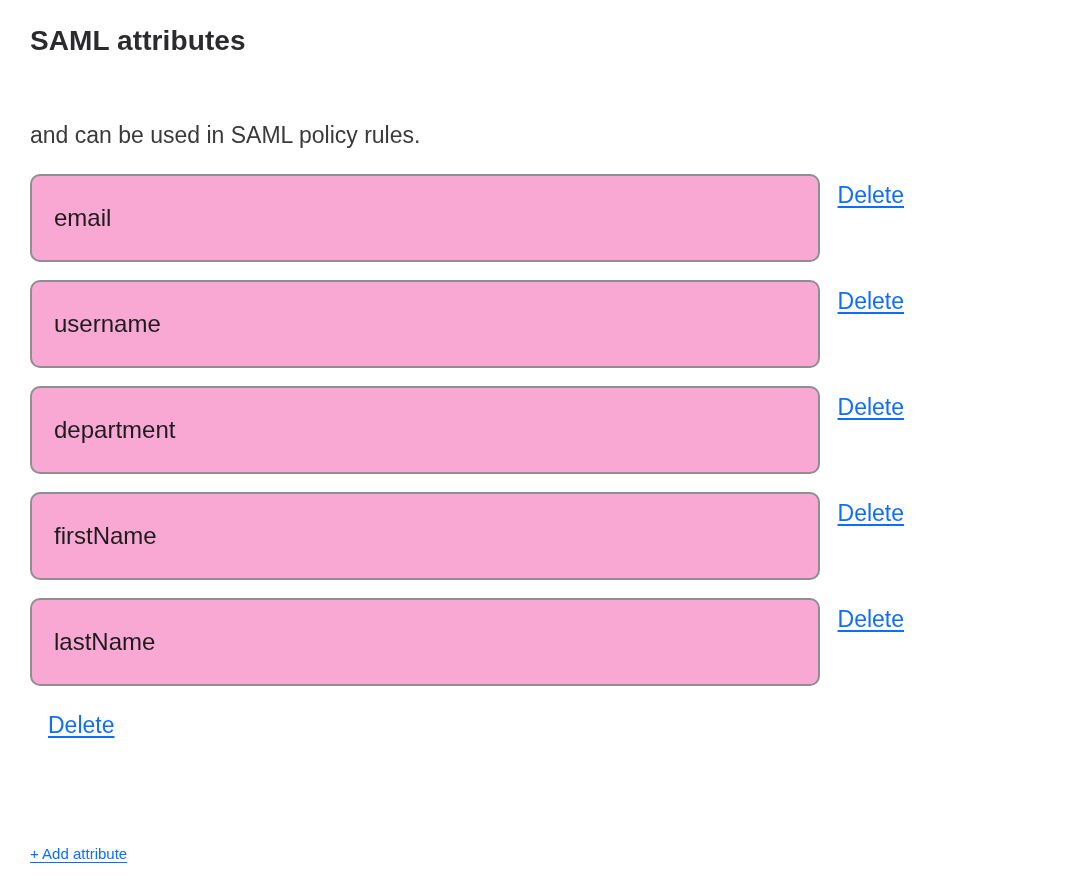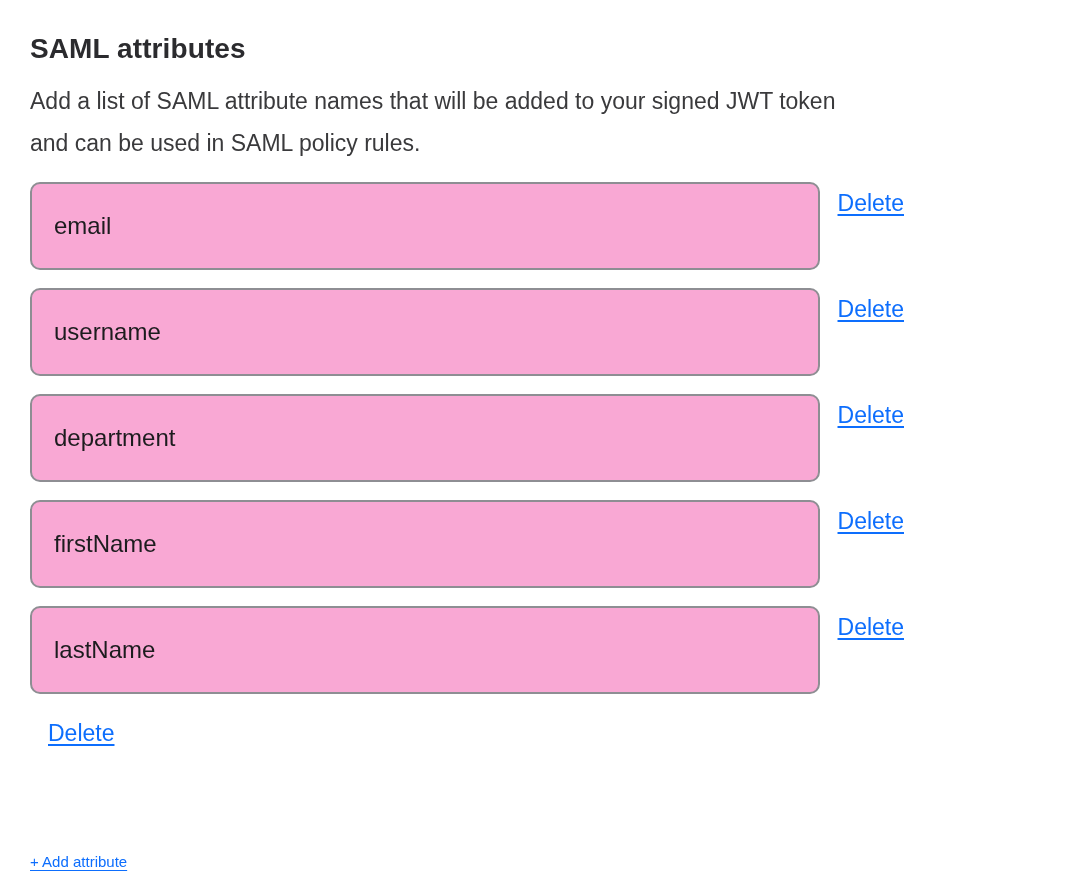--- a/index.html
+++ b/index.html
@@ -6,21 +6,21 @@
   html, body {
     margin: 0;
     padding: 0;
     background: #ffffff;
     width: 1066px;
     height: 886px;
     font-family: "Liberation Sans", sans-serif;
     overflow: hidden;
   }
   main.section {
-    padding: 32px 30px 0 30px;
+    padding: 24px 30px 0 30px;
     width: 934px;
   }
   h2.section-title {
     margin: 0;
     font-size: 28px;
     line-height: 34px;
     font-weight: 700;
     color: #2b2b2e;
     letter-spacing: 0.1px;
   }
@@ -71,21 +71,21 @@
     line-height: 28px;
   }
 </style>
 </head>
 <body>
 
 <main class="section">
 
   <h2 class="section-title">SAML attributes</h2>
 
-  <p class="section-desc"><span>Add a list of SAML attribute names that will be added to your signed JWT token</span><br><span>and can be used in SAML policy rules.</span></p>
+  <p class="section-desc"><br><span>and can be used in SAML policy rules.</span></p>
 
   <div class="rows">
 
     <div class="attr-row">
       <input type="text" class="attr-input" value="email" style="">
       <a class="link delete-link" href="#">Delete</a>
     </div>
 
     <div class="attr-row">
       <input type="text" class="attr-input" value="username" style="">

